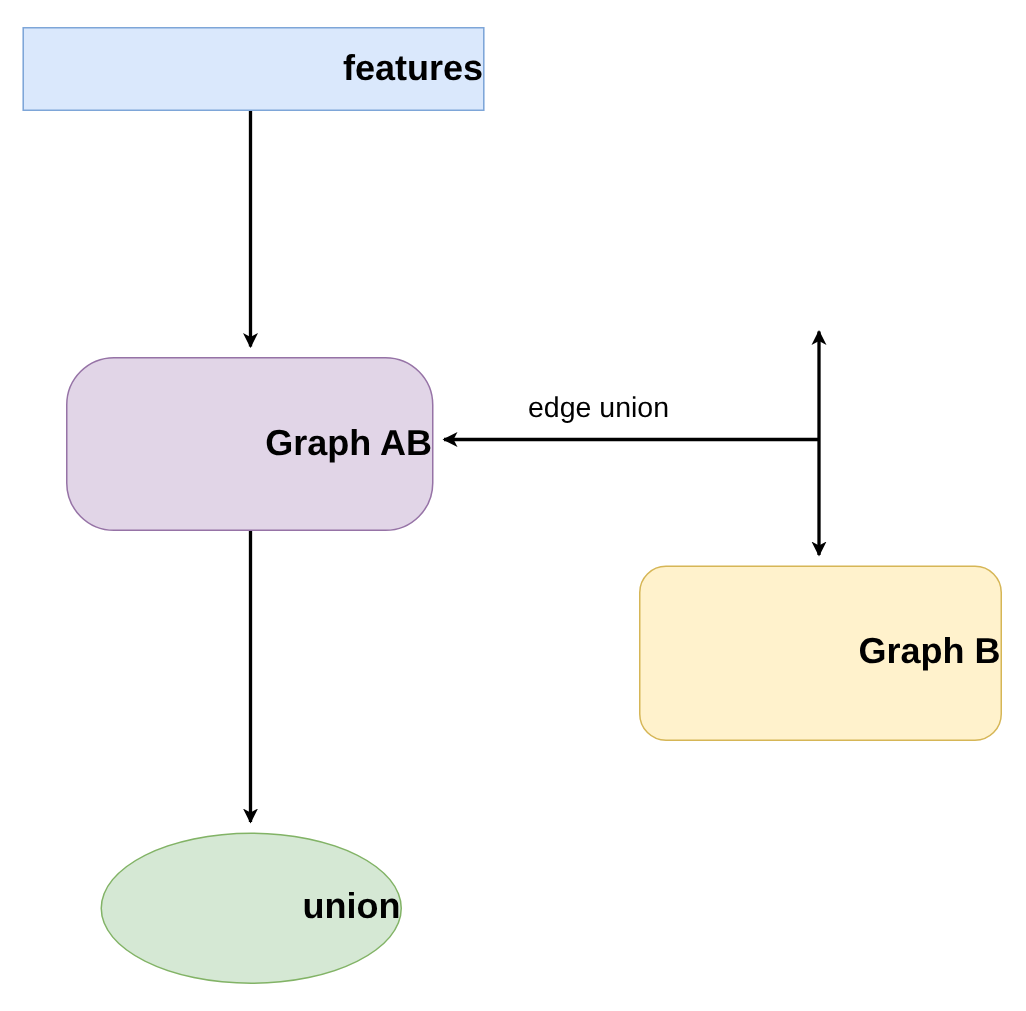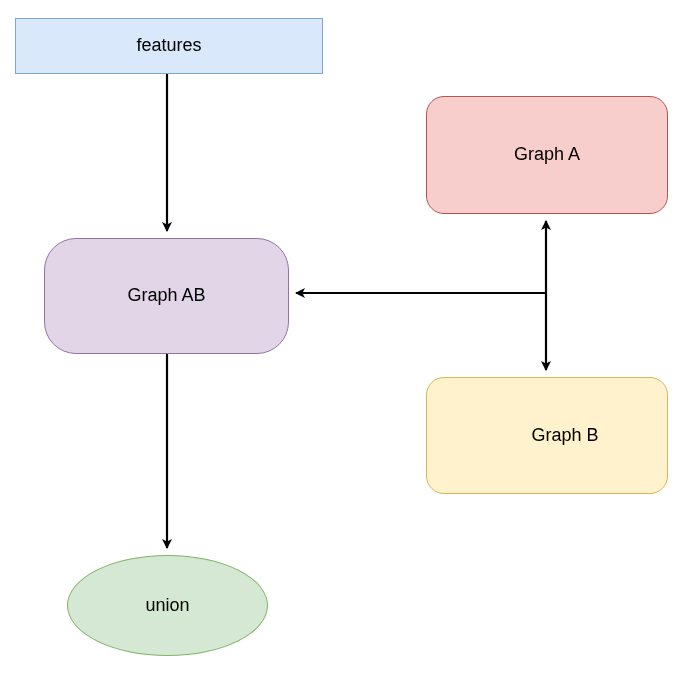--- a/index.html
+++ b/index.html
@@ -15,27 +15,28 @@
     width: 684px;
     height: 674px;
     background: #ffffff;
     overflow: hidden;
   }
   .node {
     position: absolute;
     box-sizing: border-box;
     display: flex;
     align-items: center;
-    justify-content: center;
+    justify-content: flex-end;
     font-family: "Liberation Sans", sans-serif;
-    font-size: 18px;
+    font-size: 24px;
     color: #000000;
     line-height: 1.2;
     text-align: center;
     user-select: none;
+    font-weight: bold;
   }
   .node-features {
     left: 15px;
     top: 18px;
     width: 308px;
     height: 56px;
     background: #dae8fc;
     border: 1.6px solid #7architecture;
     border: 1.6px solid #7ea6d8;
     border-radius: 0px;
@@ -133,26 +134,24 @@
   </svg>
 
   <div class="node node-features">
     <span>features</span>
   </div>
 
   <div class="node node-graph-ab">
     <span>Graph AB</span>
   </div>
 
-  <div class="node node-graph-a">
-    <span>Graph A</span>
-  </div>
 
   <div class="node node-graph-b">
     <span>Graph B</span>
   </div>
 
   <div class="node node-output">
     <span>union</span>
   </div>
 
+  <div class="edge-label label-edge-union">edge union</div>
 
 </div>
 
 </body></html>

